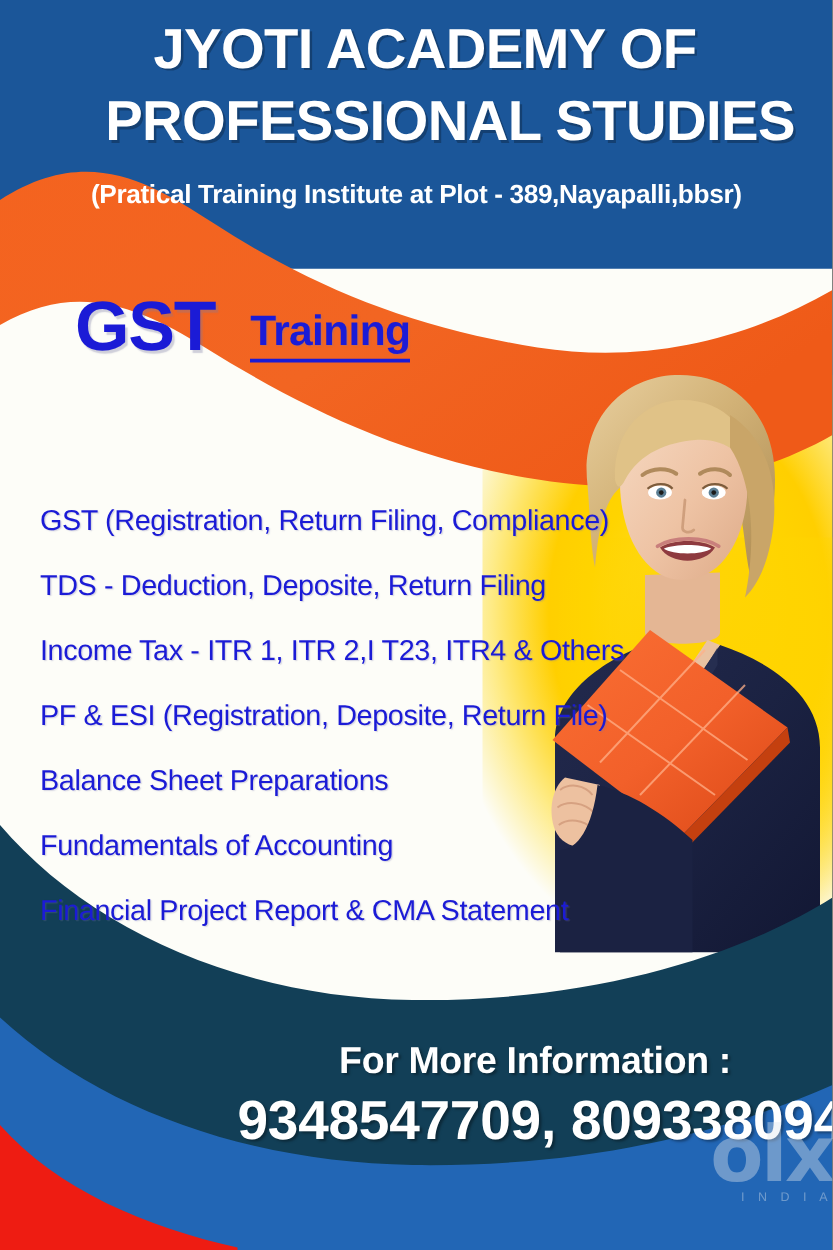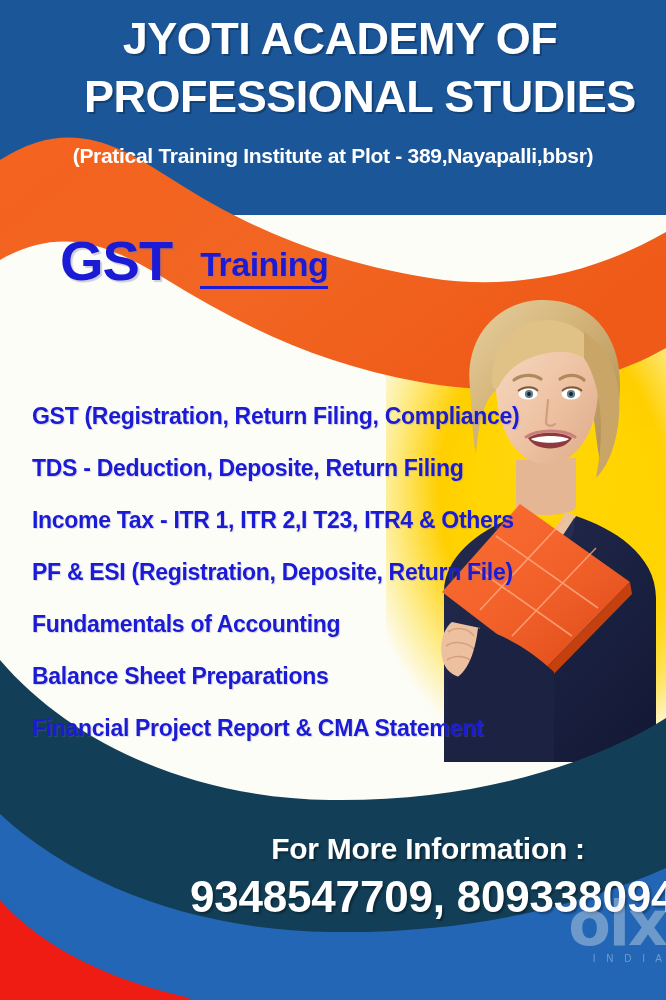--- a/index.html
+++ b/index.html
@@ -118,21 +118,21 @@
     text-shadow:1px 1px 1px rgba(120,120,160,0.3);
     white-space:nowrap;
   }
 
   .course-list{
     position:absolute;left:32px;top:390px;z-index:12;
     margin:0;padding:0;list-style:none;
   }
   .course-list li{
     color:#1b1bd6;
-    font-weight:bold;
+    font-weight:normal;
     font-size:23px;
     line-height:52px;
     letter-spacing:-0.3px;
     white-space:nowrap;
     text-shadow:1px 1px 1px rgba(120,120,170,0.3);
   }
 
   .contact-block{
     position:absolute;left:0;top:832px;width:666px;
     z-index:14;text-align:center;
@@ -287,22 +287,22 @@
   <div class="gst-head">
     <span class="gst-word">GST</span><span class="training-word">Training</span>
   </div>
 
 
   <ul class="course-list">
     <li>GST (Registration, Return Filing, Compliance)</li>
     <li>TDS - Deduction, Deposite, Return Filing</li>
     <li>Income Tax - ITR 1, ITR 2,I T23, ITR4 &amp; Others</li>
     <li>PF &amp; ESI (Registration, Deposite, Return File)</li>
+    <li>Balance Sheet Preparations</li>
     <li>Fundamentals of Accounting</li>
-    <li>Balance Sheet Preparations</li>
     <li>Financial Project Report &amp; CMA Statement</li>
   </ul>
 
   <div class="contact-block">
     <div class="contact-label">For More Information :</div>
     <div class="contact-numbers">9348547709, 8093380945</div>
   </div>
 
   <div class="olx-mark">
     <div class="olx-logo">olx</div>

